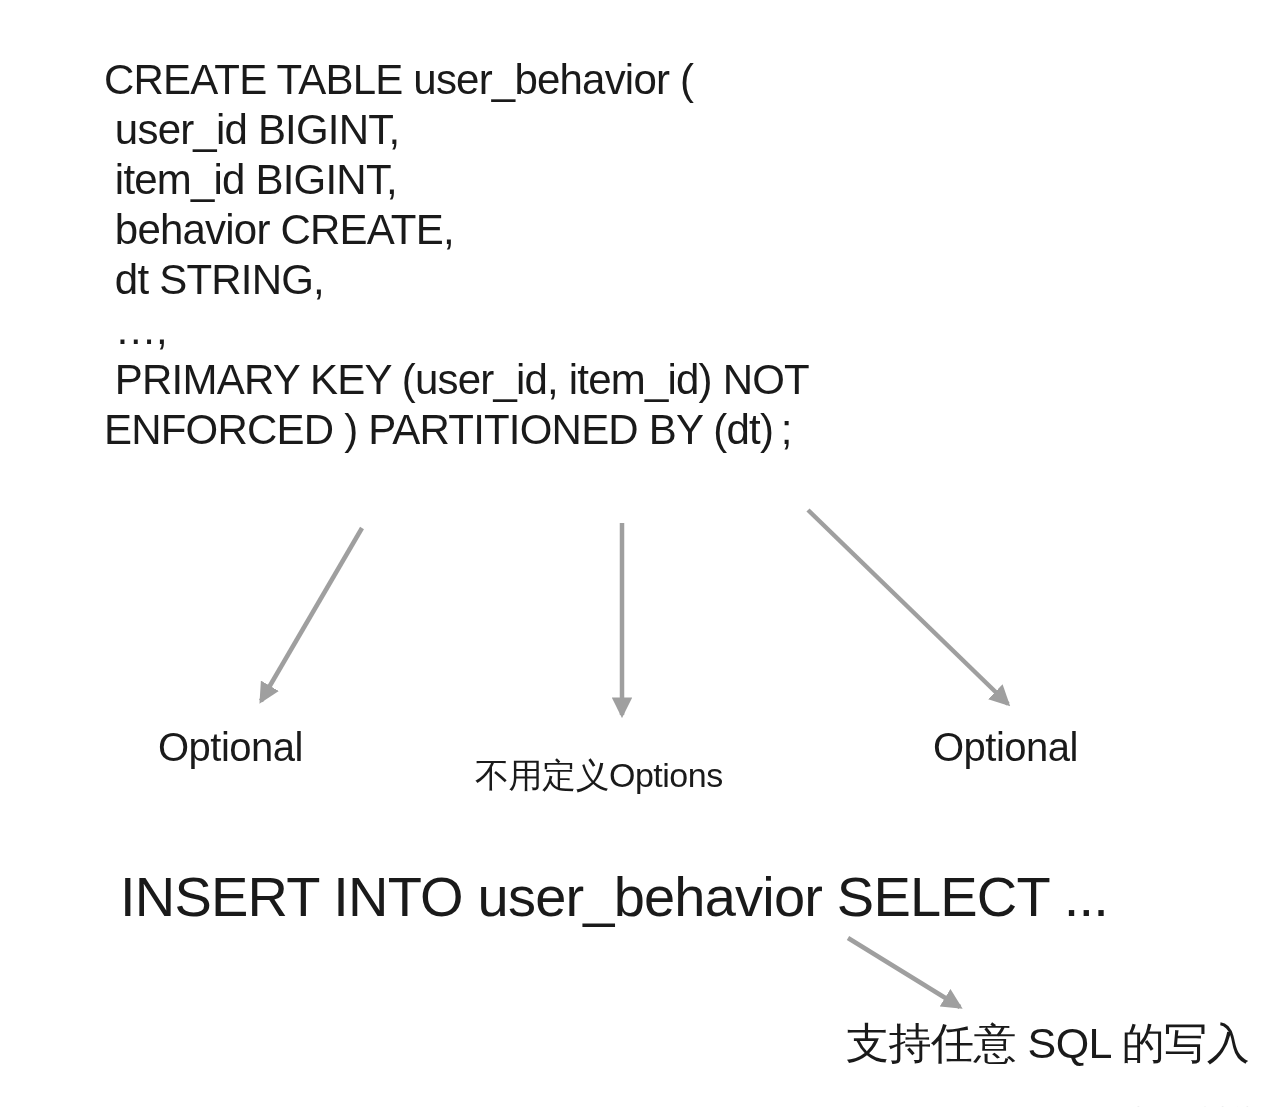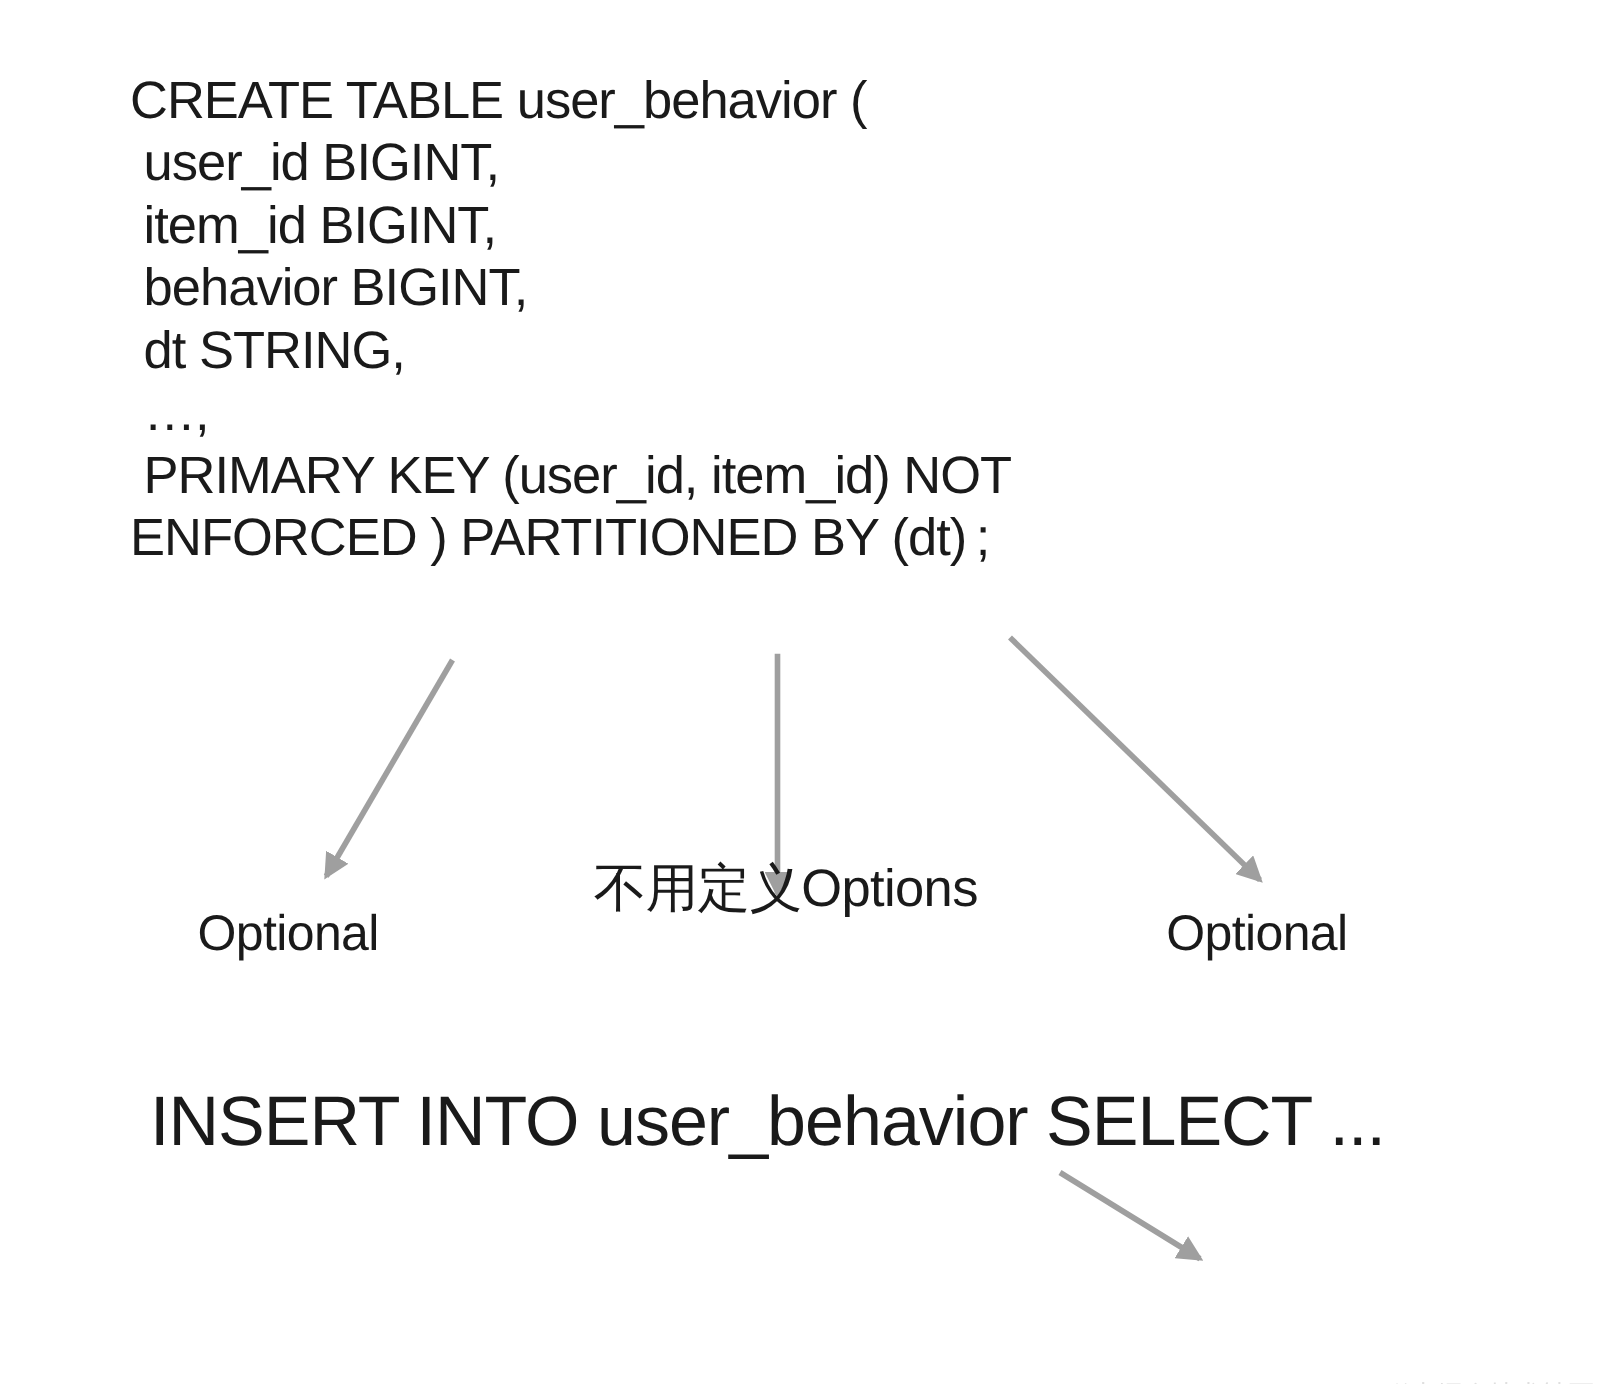--- a/index.html
+++ b/index.html
@@ -40,21 +40,21 @@
   }
   .label {
     position: absolute;
     font-size: 40px;
     line-height: 46px;
     letter-spacing: -0.5px;
     white-space: pre;
     color: var(--text);
   }
   .label-optional-left  { left: 158px; top: 724px; }
-  .label-options-middle { left: 475px; top: 688px; font-size: 42px; }
+  .label-options-middle { left: 475px; top: 752px; font-size: 34px; }
   .label-optional-right { left: 933px; top: 724px; }
   .insert-statement {
     position: absolute;
     left: 120px;
     top: 872px;
     font-size: 56px;
     line-height: 50px;
     letter-spacing: -0.8px;
     white-space: pre;
     color: var(--text);
@@ -82,21 +82,21 @@
 </style>
 </head>
 <body>
 
 <div class="canvas">
 
   <div class="code-block">
     <div class="code-line">CREATE TABLE user_behavior (</div>
     <div class="code-line"> user_id BIGINT,</div>
     <div class="code-line"> item_id BIGINT,</div>
-    <div class="code-line"> behavior BIGINT,</div>
+    <div class="code-line"> behavior CREATE,</div>
     <div class="code-line"> dt STRING,</div>
     <div class="code-line"> …,</div>
     <div class="code-line"> PRIMARY KEY (user_id, item_id) NOT</div>
     <div class="code-line">ENFORCED ) PARTITIONED BY (dt) ;</div>
   </div>
 
   <svg class="arrows-layer" width="1280" height="1107" viewBox="0 0 1280 1107" xmlns="http://www.w3.org/2000/svg">
     <defs>
       <marker id="arrowhead" viewBox="0 0 10 10" refX="8.5" refY="5" markerWidth="4.6" markerHeight="4.6" orient="auto-start-reverse" markerUnits="strokeWidth">
         <path d="M0,0 L10,5 L0,10 z" fill="var(--arrow)"></path>
@@ -107,16 +107,17 @@
     <line x1="808" y1="510" x2="1008" y2="704" stroke="var(--arrow)" stroke-width="4.5" marker-end="url(#arrowhead)"></line>
     <line x1="848" y1="938" x2="960" y2="1007" stroke="var(--arrow)" stroke-width="4.5" marker-end="url(#arrowhead)"></line>
   </svg>
 
   <div class="label label-optional-left">Optional</div>
   <div class="label label-options-middle">不用定义Options</div>
   <div class="label label-optional-right">Optional</div>
 
   <div class="insert-statement">INSERT INTO user_behavior SELECT ...</div>
 
+  <div class="caption-sql-write">支持任意 SQL 的写入</div>
 
   <div class="watermark">@稀土掘金技术社区</div>
 
 </div>
 
 </body></html>

